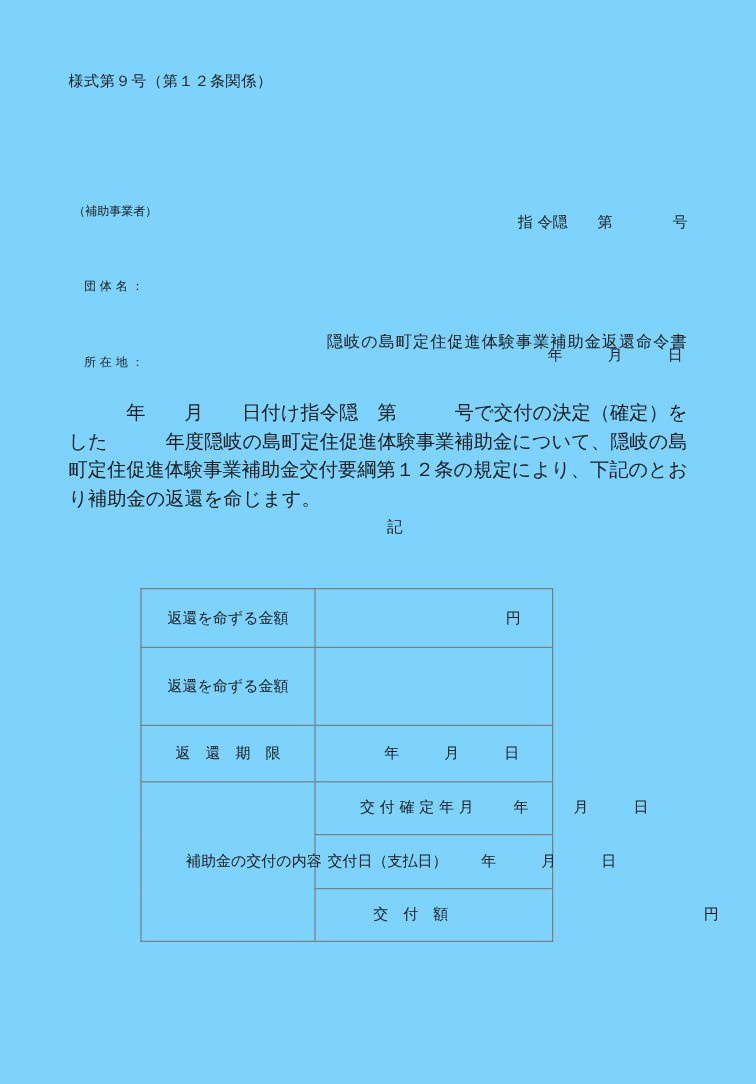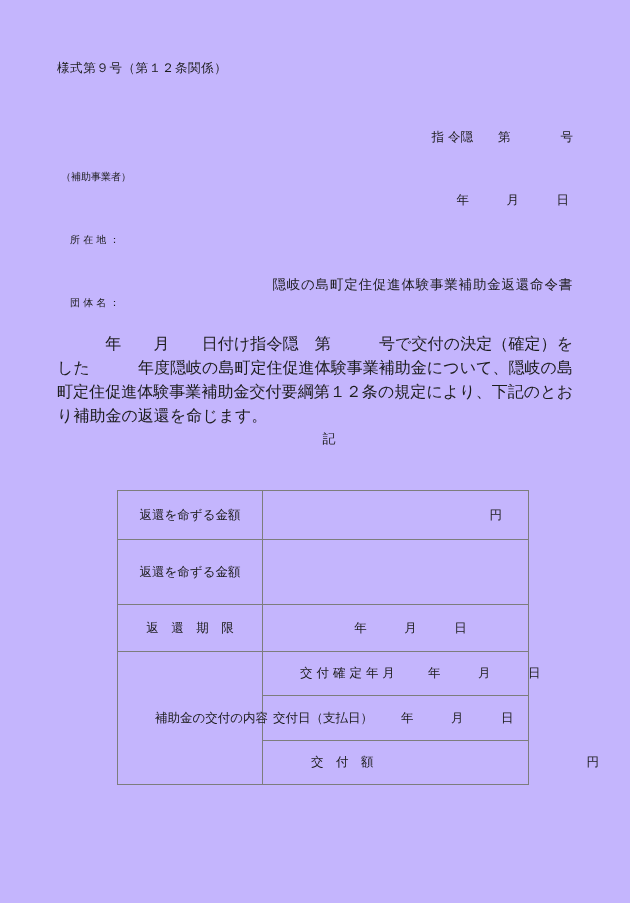--- a/index.html
+++ b/index.html
@@ -9,21 +9,21 @@
     background: #ffffff;
   }
   body {
     font-family: "DejaVu Serif", "Liberation Serif", serif;
     color: #1c1c1c;
   }
   .page {
     position: relative;
     width: 630px;
     height: 903px;
-    background: #c4b5fd;
+    background: #7dd3fc;
     overflow: hidden;
     box-sizing: border-box;
   }
   .sheet {
     position: absolute;
     left: 57px;
     top: 0;
     width: 516px;
     height: 903px;
   }
@@ -43,20 +43,21 @@
     top: 84px;
     width: 330px;
     font-size: 12.5px;
     text-align: right;
     white-space: pre;
     line-height: 21px;
   }
   .doc-number-block .line {
     display: block;
     white-space: pre;
+    margin-top: 48px;
   }
   .doc-number-block .line.date {
     padding-right: 4px;
   }
 
   
   .recipient {
     position: absolute;
     left: 4px;
     top: 124px;
@@ -130,21 +131,21 @@
 
   
   .tbl-wrap {
     position: absolute;
     left: 60px;
     top: 490px;
     width: 412px;
   }
   table.form-table {
     border-collapse: collapse;
-    width: 412px;
+    width: 344px;
     table-layout: fixed;
   }
   table.form-table td {
     border: 1px solid #7d7d7d;
     font-size: 12.5px;
     padding: 0 10px;
     vertical-align: middle;
     box-sizing: border-box;
   }
   td.lbl {
@@ -198,22 +199,22 @@
 
     <div class="form-no">様式第９号（第１２条関係）</div>
 
     <div class="doc-number-block">
       <span class="line">指 令隠　　第　　　　号</span>
       <span class="line date">年　　　月　　　日</span>
     </div>
 
     <div class="recipient">
       <span class="r-line">（補助事業者）</span>
+      <span class="r-line r-indent">団 体 名 ：</span>
       <span class="r-line r-indent">所 在 地 ：</span>
-      <span class="r-line r-indent">団 体 名 ：</span>
     </div>
 
 
     <div class="doc-title">隠岐の島町定住促進体験事業補助金返還命令書</div>
 
     <div class="body-text">　　　年　　月　　日付け指令隠　第　　　号で交付の決定（確定）をした　　　年度隠岐の島町定住促進体験事業補助金について、隠岐の島町定住促進体験事業補助金交付要綱第１２条の規定により、下記のとおり補助金の返還を命じます。</div>
 
     <div class="ki-mark">記</div>
 
     <div class="tbl-wrap">

